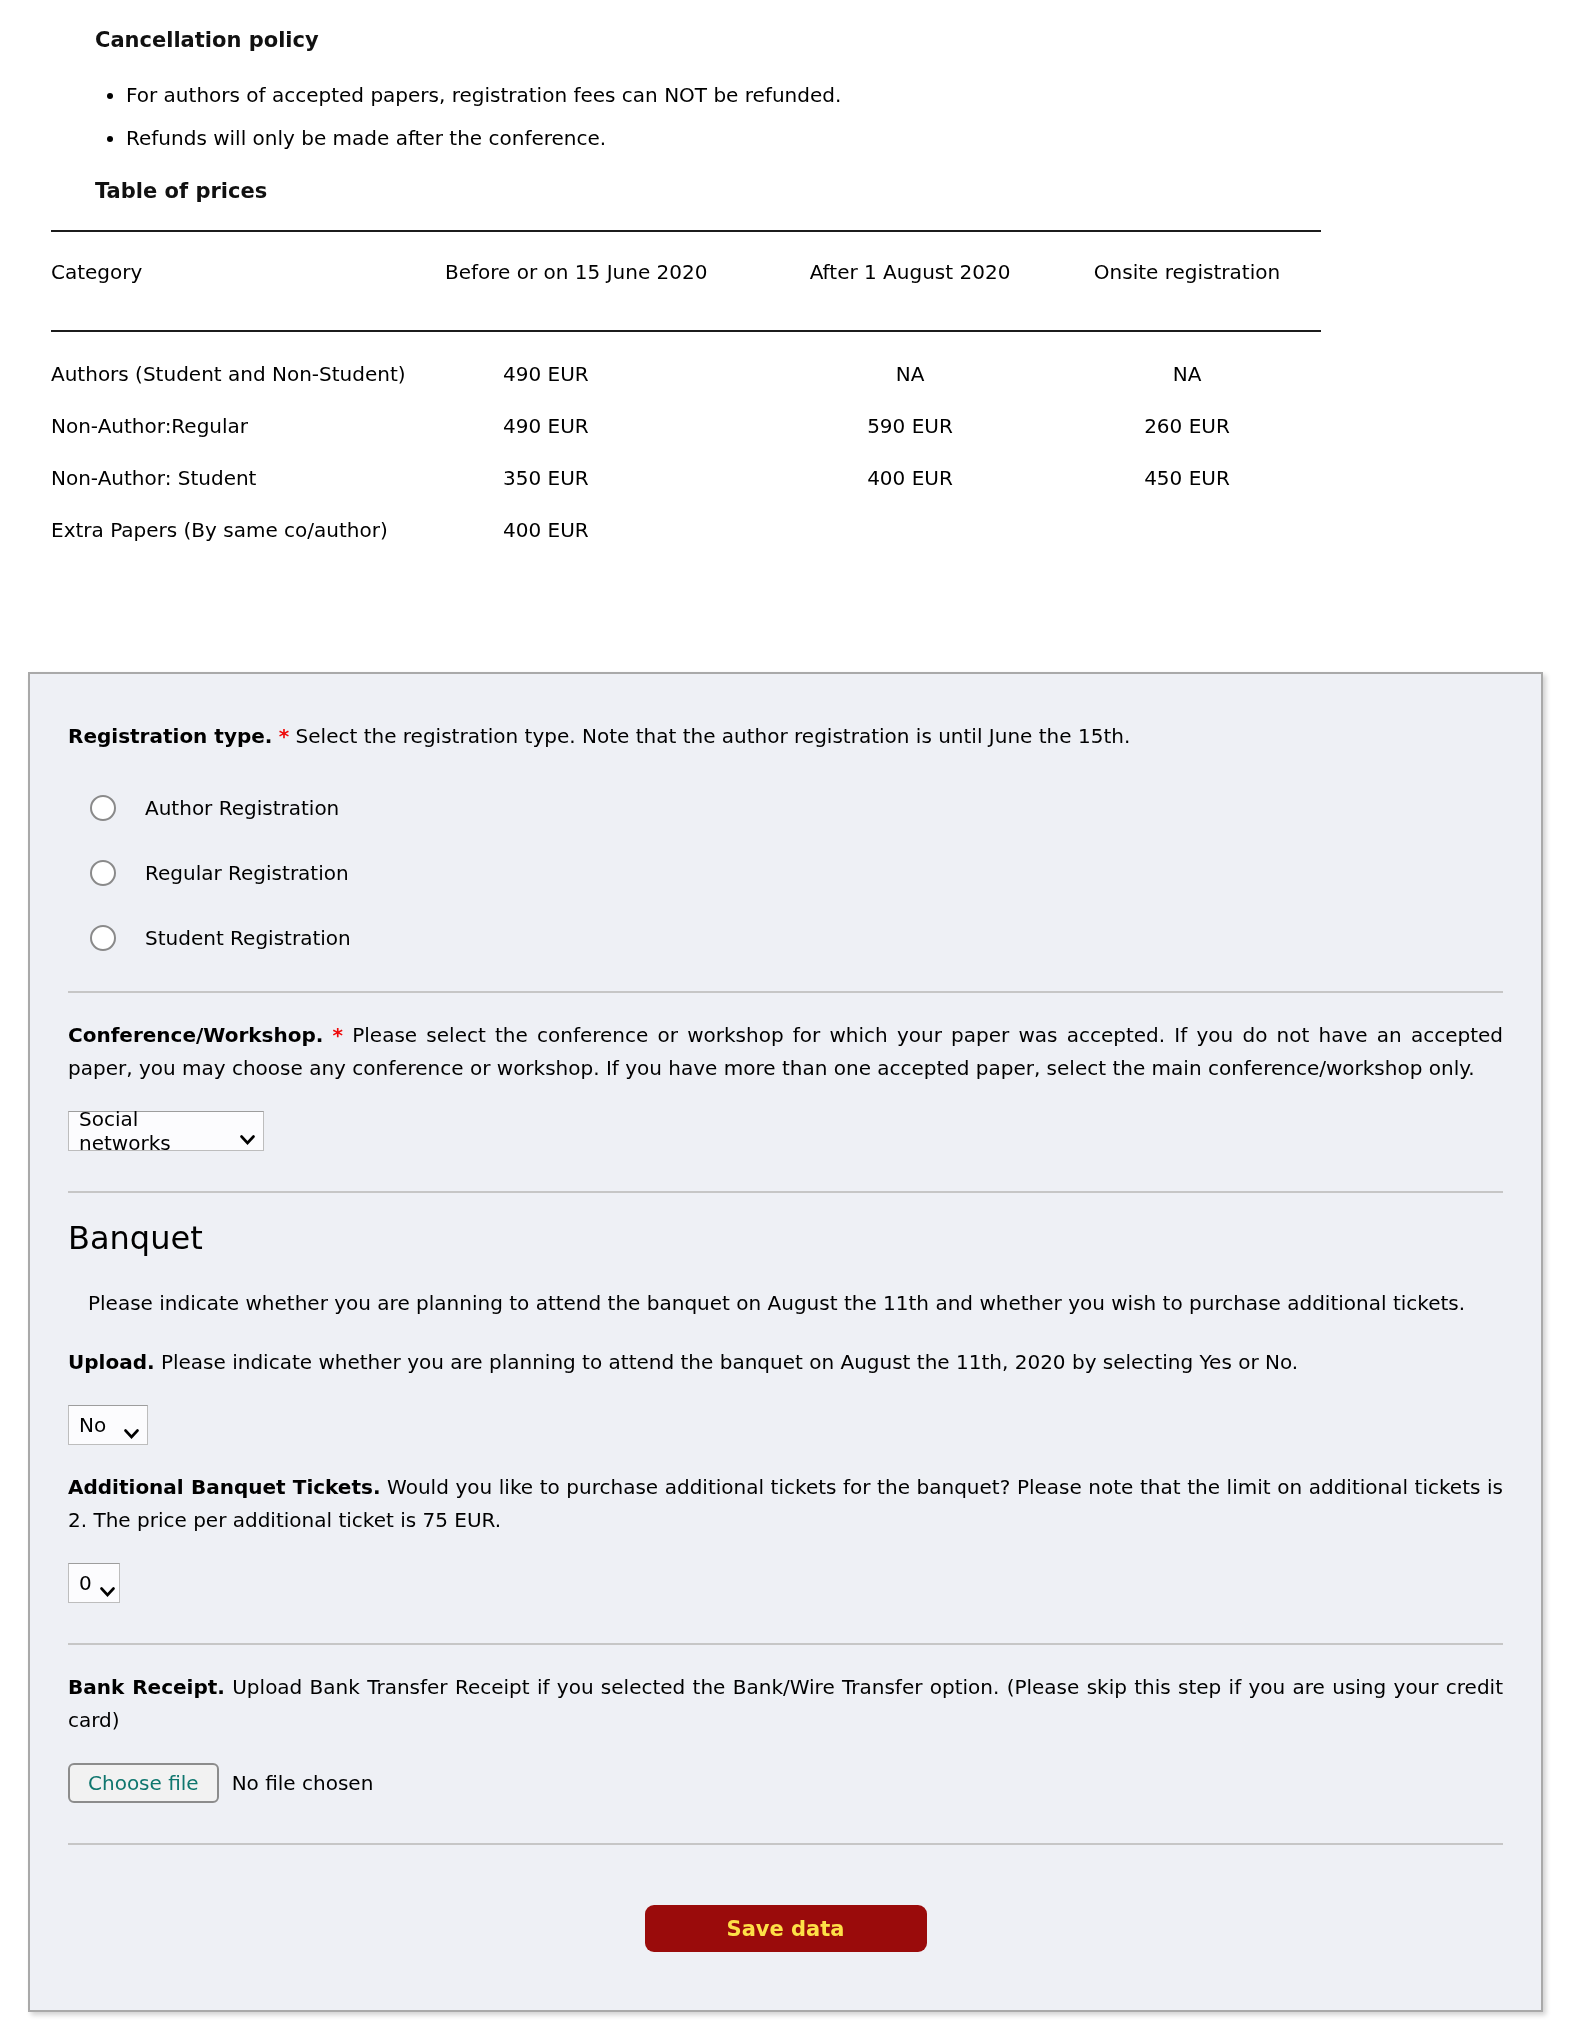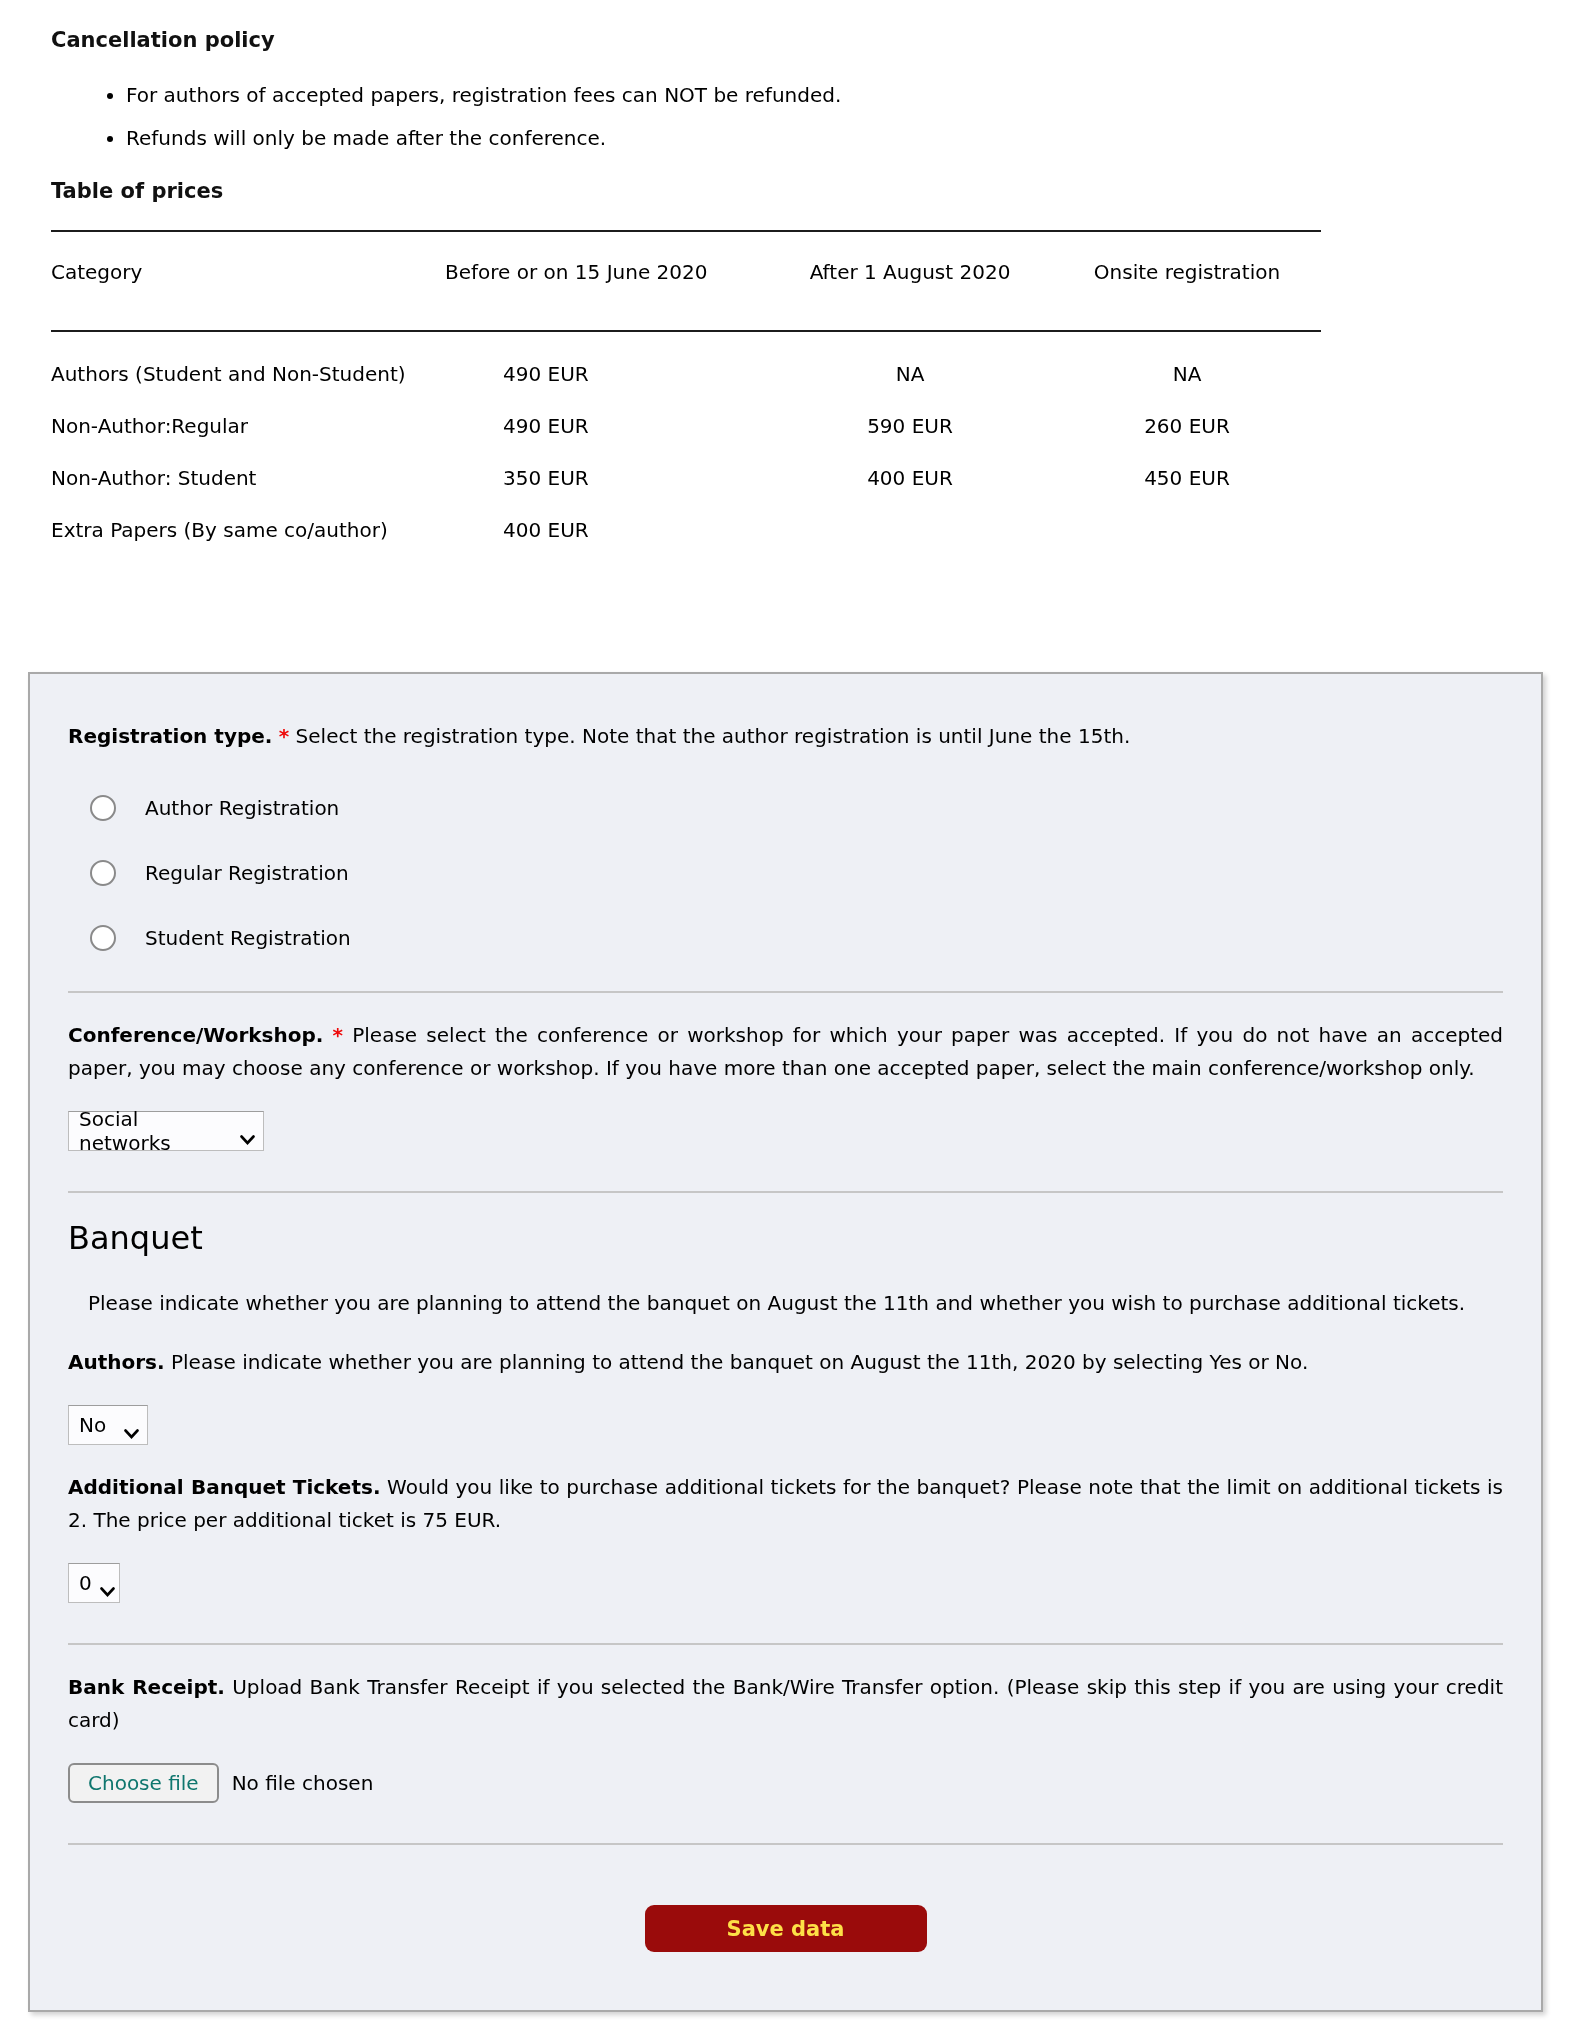--- a/index.html
+++ b/index.html
@@ -3,21 +3,21 @@
 <meta charset="utf-8">
 <style>
   * { margin:0; padding:0; box-sizing:border-box; }
   html,body { background:#ffffff; }
   body {
     width:1576px; min-height:2036px;
     font-family:"DejaVu Sans","Liberation Sans",sans-serif;
     color:#000; font-size:20px;
   }
   .doc { padding:28px 0 0 51px; }
-  .doc-heading { font-size:21px; font-weight:bold; color:#111; }
+  .doc-heading { font-size:21px; font-weight:bold; color:#111;margin-left:44px; }
   .doc ul { margin:30px 0 0 75px; }
   .doc ul li { margin-bottom:17px; line-height:26px; }
   .prices-title { margin-top:28px; }
   .price-table { width:1270px; margin-top:27px; }
   .t-rule { border-top:2px solid #1c1c1c; }
   .t-grid { display:grid; grid-template-columns:394px 322px 286px 268px; align-items:baseline; }
   .t-head { padding:28px 0 46px 0; }
   .t-head .c3,.t-head .c4 { text-align:center; }
   .t-body { padding:30px 0 26px 0; }
   .t-row { margin-bottom:28px; }
@@ -152,21 +152,21 @@
         </svg>
     </span>
   </div>
 
   <hr class="divider">
 
   <h2 class="banquet-title">Banquet</h2>
 
   <p class="banquet-intro">Please indicate whether you are planning to attend the banquet on August the 11th and whether you wish to purchase additional tickets.</p>
 
-  <p class="field-para mt26"><span class="field-label">Authors.</span>
+  <p class="field-para mt26"><span class="field-label">Upload.</span>
     <span>Please indicate whether you are planning to attend the banquet on August the 11th, 2020 by selecting Yes or No.</span></p>
 
   <div class="select-box sel-banquet">
     <span>No</span>
     <span class="chev">
       <svg width="15" height="10" viewBox="0 0 15 10">
           <path d="M1.5 1.5 L7.5 8 L13.5 1.5" stroke="#000" stroke-width="2.6" fill="none" stroke-linecap="round"></path>
         </svg>
     </span>
   </div>

